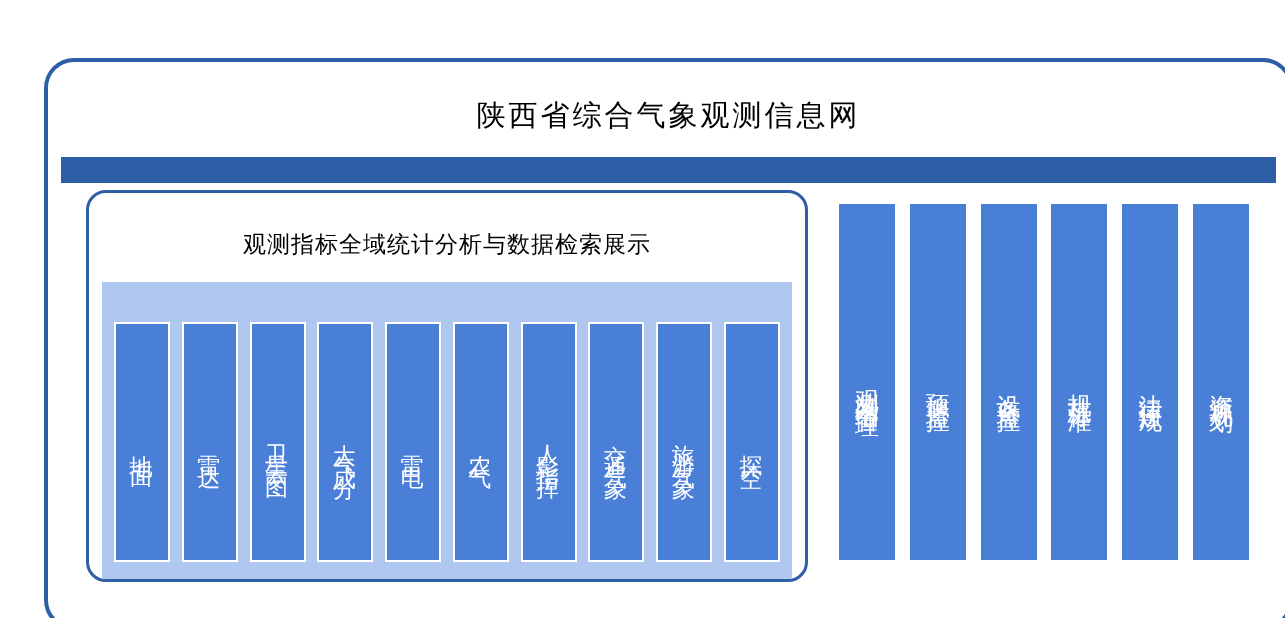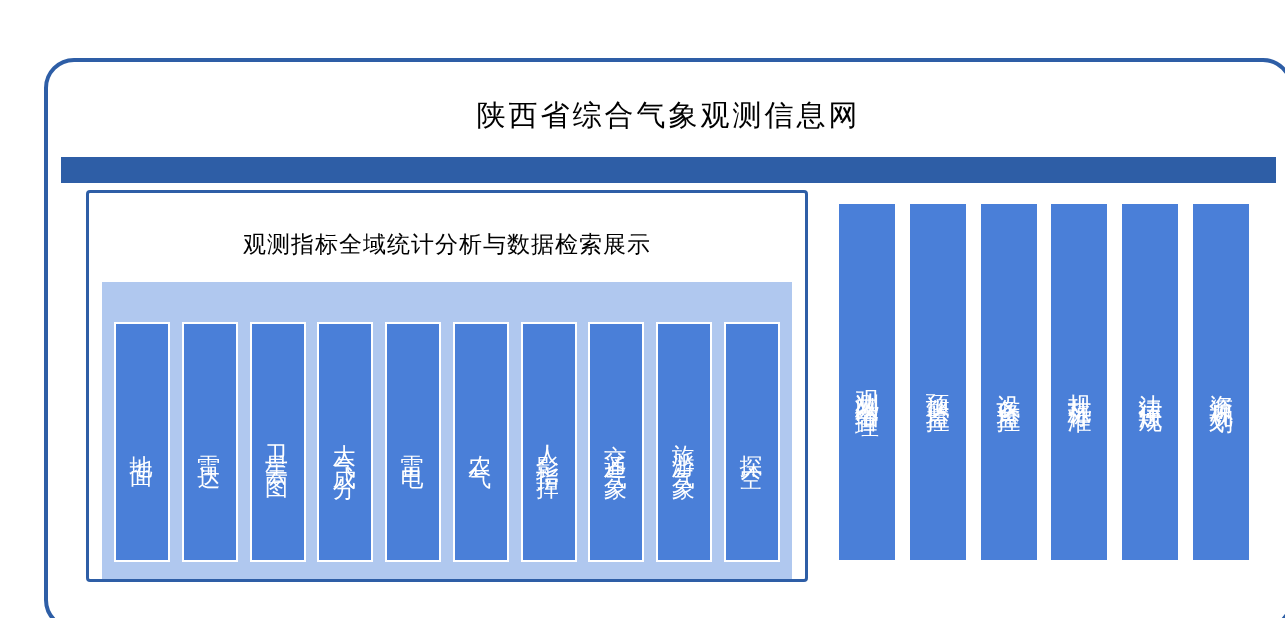--- a/index.html
+++ b/index.html
@@ -36,21 +36,21 @@
   }
   .title-divider {
     height: 4px; width: 100%;
     background: var(--frame-border, #2E5EA6);
   }
   .stats-panel {
     position: absolute;
     left: 38px; top: 128px;
     width: 722px; height: 392px;
     border: 3px solid var(--frame-border, #2E5EA6);
-    border-radius: 4px;
+    border-radius: 20px;
     background: #ffffff;
     overflow: hidden;
   }
   .panel-title {
     height: 76px;
     display: flex; align-items: center; justify-content: center;
     font-size: 23px;
     color: #000000;
     letter-spacing: 1px;
   }

